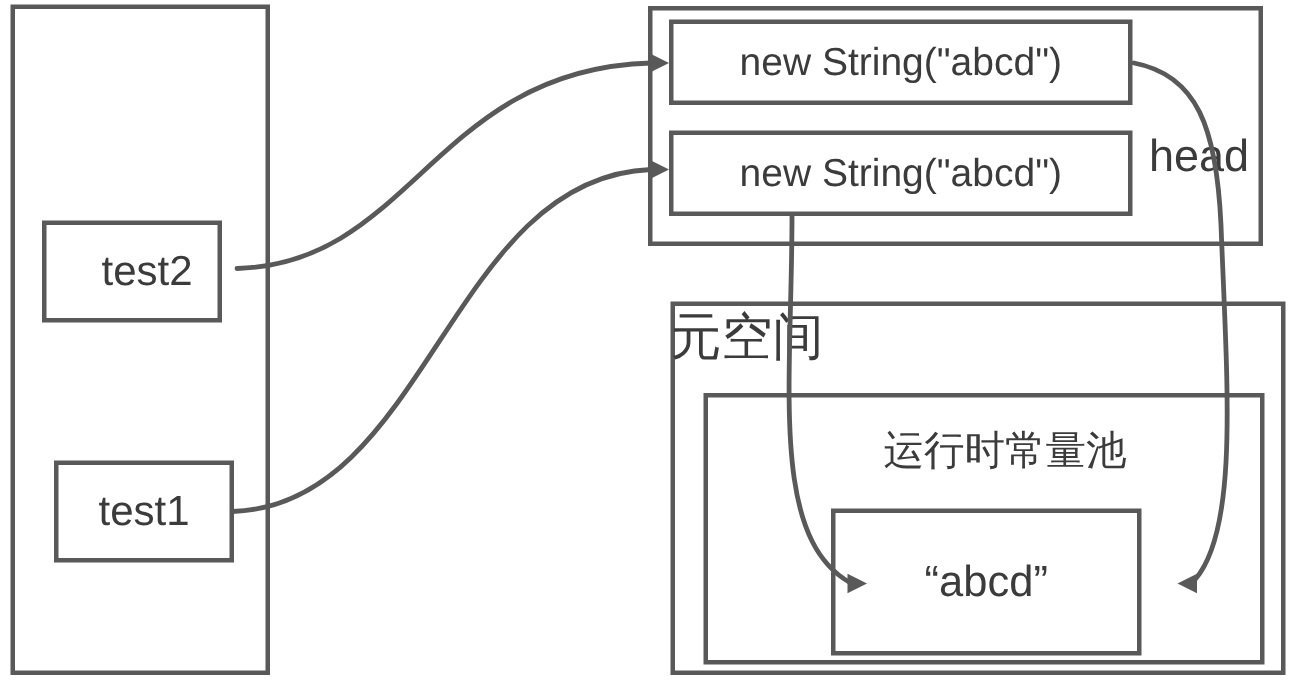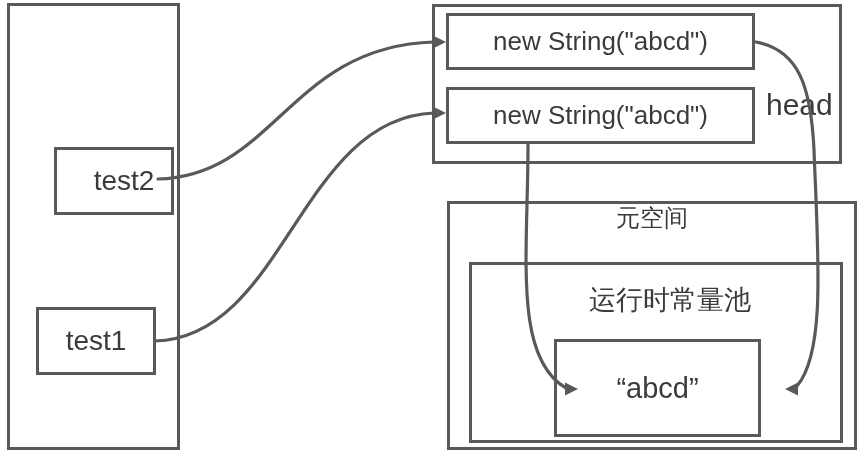--- a/index.html
+++ b/index.html
@@ -24,31 +24,31 @@
     justify-content: center;
   }
   .txt {
     position: absolute;
     color: #3b3b3b;
     white-space: nowrap;
   }
   
   .stack-frame   { left: 7px;   top: 3px;   width: 173px; height: 447px; }
   .var-box       { width: 120px; height: 68px; font-size: 28px; background:#fff; }
-  .var-test2     { left: 54px;  top: 147px; padding-left: 20px; }
+  .var-test2     { left: 28px;  top: 147px; padding-left: 20px; }
   .var-test1     { left: 36px;  top: 307px; }
   
   .heap-box      { left: 432px; top: 4px;   width: 410px; height: 160px; }
   .string-obj    { left: 446px; width: 309px; height: 57px; font-size: 26px; background:#fff; }
   .string-obj-1  { top: 13px; }
   .string-obj-2  { top: 87px; }
   .heap-label    { left: 766px; top: 88px; font-size: 30px; }
   
   .metaspace-box   { left: 447px; top: 201px; width: 410px; height: 249px; }
-  .metaspace-label { left: 447px; top: 202px; width: 410px; text-align: center; font-size: 24px; }
+  .metaspace-label { left: 447px; top: 202px; width: 410px; font-size: 34px; }
   .pool-box        { left: 469px; top: 262px; width: 374px; height: 181px; }
   .pool-label      { left: 469px; top: 282px; width: 374px; text-align: center; font-size: 27px; padding-left: 28px; }
   .const-box       { left: 554px; top: 339px; width: 207px; height: 98px; font-size: 29px; background:#fff; }
   
   .arrows {
     position: absolute;
     left: 0; top: 0;
     width: 864px; height: 456px;
     pointer-events: none;
   }

